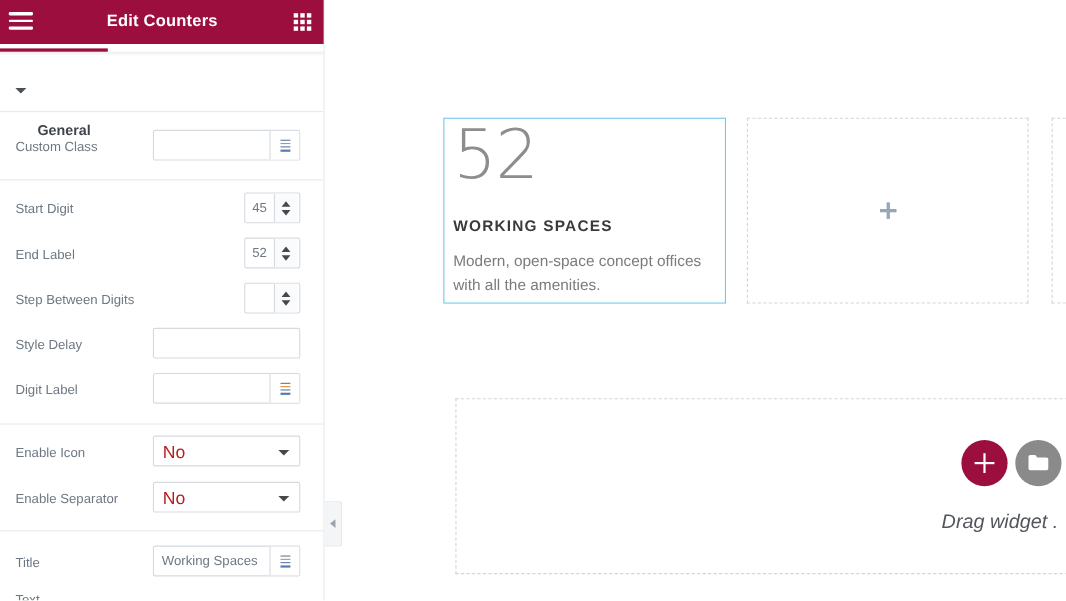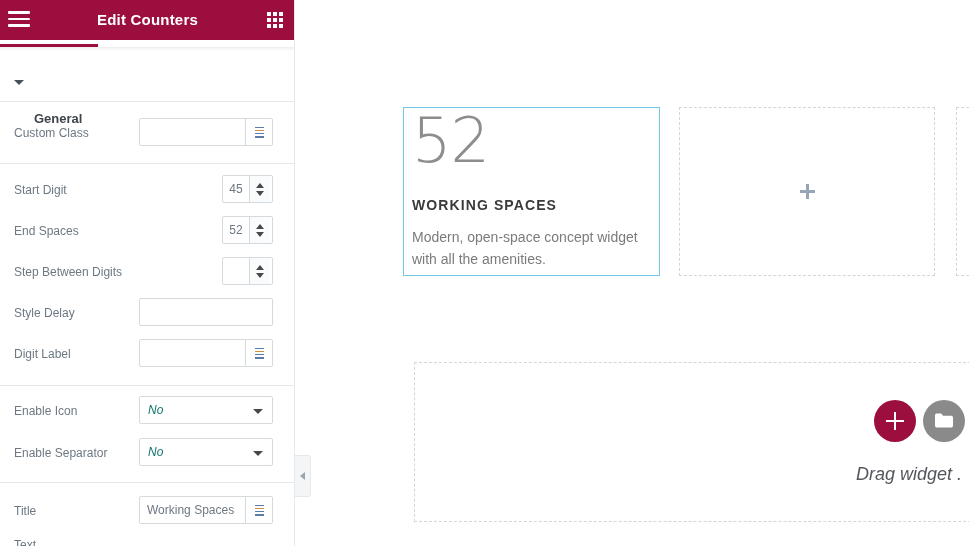--- a/index.html
+++ b/index.html
@@ -255,23 +255,22 @@
     height: 28px;
     border: 1px solid #d5dadf;
     background: #fff;
     box-sizing: border-box;
     border-radius: 2px;
     cursor: pointer;
   }
   .select .val {
     position: absolute;
     left: 8px; top: 6px;
-    font-size: 12px;
-    color: #0f766e;
-    font-style: italic;
+    font-size: 16px;
+    color: #b91c1c;
   }
   .select .chev {
     position: absolute;
     right: 9px; top: 12px;
     width: 0; height: 0;
     border-left: 5px solid transparent;
     border-right: 5px solid transparent;
     border-top: 5px solid #45494d;
   }
 
@@ -455,21 +454,21 @@
     <div class="stepper" style="left:222px; top:0;">
       <input type="text" value="45" style="">
       <div class="spin">
         <span class="up"></span>
         <span class="dn"></span>
       </div>
     </div>
   </div>
 
   <div class="ctrl" style="top:216px;height:32px">
-    <span class="lbl" style="top:8px">End Spaces</span>
+    <span class="lbl" style="top:8px">End Label</span>
     <div class="stepper" style="left:222px; top:0;">
       <input type="text" value="52" style="">
       <div class="spin">
         <span class="up"></span>
         <span class="dn"></span>
       </div>
     </div>
   </div>
 
   <div class="ctrl" style="top:257px;height:32px">
@@ -546,21 +545,21 @@
 
 <div id="collapse-handle">
   <span class="chev"></span>
 </div>
 
 <div id="canvas">
 
   <div id="counter-widget">
     <div id="counter-number">52</div>
     <div id="counter-title">WORKING SPACES</div>
-    <div id="counter-text">Modern, open-space concept widget with all the amenities.</div>
+    <div id="counter-text">Modern, open-space concept offices with all the amenities.</div>
   </div>
 
   <div class="ph-box" style="left:383px; top:107px; width:256px; height:169px;">
     <span class="ph-plus"></span>
   </div>
 
   <div class="ph-box" style="left:660px; top:107px; width:60px; height:169px;"></div>
 
   <div class="ph-box" style="left:118px; top:362px; width:602px; height:160px;"></div>
 

